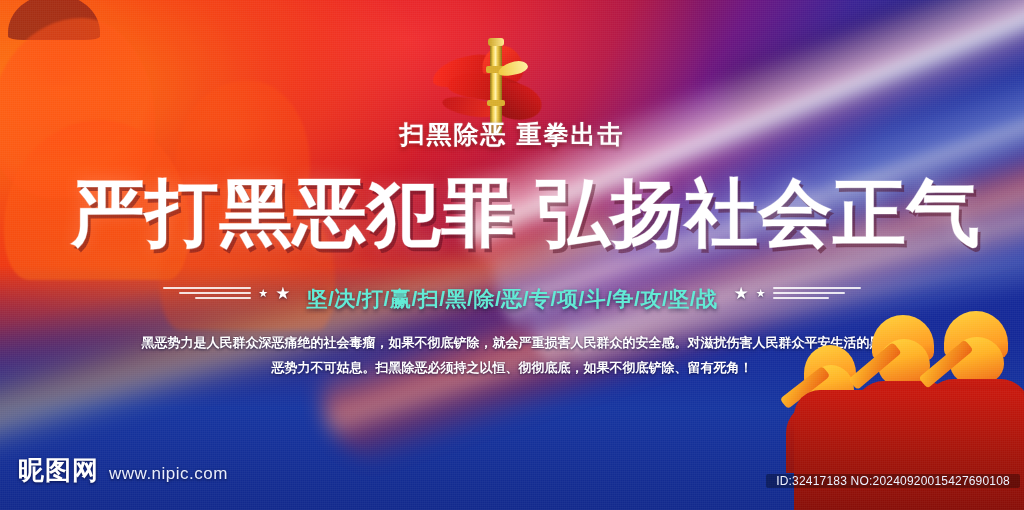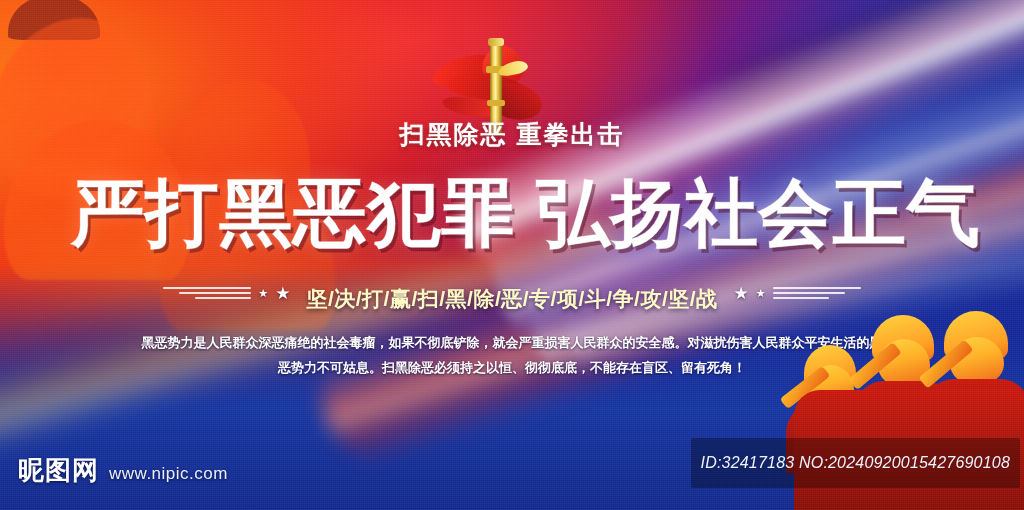--- a/index.html
+++ b/index.html
@@ -110,21 +110,21 @@
     white-space:nowrap;
     text-shadow:3px 4px 0 rgba(70,0,20,.45), 0 0 18px rgba(255,255,255,.22);
     margin-left:28px;
     -webkit-text-stroke:1px rgba(255,255,255,.35);
   }
   #sloganrow{
     position:absolute;left:0;right:0;top:278px;height:30px;
     display:flex;align-items:center;justify-content:center;gap:16px;
   }
   #slogan{
-    color:#fef9c3;font-size:21px;font-weight:700;letter-spacing:.5px;white-space:nowrap;
+    color:#5eead4;font-size:21px;font-weight:700;letter-spacing:.5px;white-space:nowrap;
     text-shadow:0 2px 4px rgba(0,0,40,.6);
     margin-top:12px;
   }
   .deco{display:flex;align-items:center;gap:7px;}
   .deco .lines{display:flex;flex-direction:column;gap:3px;align-items:flex-end;}
   .deco.right .lines{align-items:flex-start;}
   .deco .ln{height:2px;background:rgba(255,255,255,.85);border-radius:1px;}
   .ln.l1{width:88px;} .ln.l2{width:72px;} .ln.l3{width:56px;}
   .star{color:#fff;line-height:1;text-shadow:0 1px 3px rgba(0,0,40,.6);}
   .star.sm{font-size:11px;} .star.lg{font-size:17px;}
@@ -153,22 +153,22 @@
   #sol3{left:150px;top:18px;}
   #base{position:absolute;left:0;bottom:-42px;width:230px;height:120px;
     background:linear-gradient(180deg,#c8170c 0%,#a31309 55%,#870d07 100%);
     border-radius:26px 8px 0 0;}
 
   
   #footer-brand{position:absolute;left:18px;bottom:22px;display:flex;align-items:baseline;gap:10px;}
   #brand-cn{color:#fff;font-size:26px;font-weight:700;letter-spacing:1px;text-shadow:0 1px 3px rgba(0,0,40,.7);}
   #brand-url{color:#e9eefc;font-size:17px;letter-spacing:.5px;text-shadow:0 1px 3px rgba(0,0,40,.7);}
   #idtag{position:absolute;right:4px;bottom:22px;
-    background:rgba(0,0,0,.32);color:#eef2ff;font-size:16px;padding:16px 10px;border-radius:2px;
-    letter-spacing:.2px;white-space:nowrap;font-style:italic;}
+    background:rgba(0,0,0,.32);color:#eef2ff;font-size:12px;padding:0 10px;border-radius:2px;
+    letter-spacing:.2px;white-space:nowrap;}
   #noise{position:absolute;inset:0;opacity:.07;pointer-events:none;
     background-image:repeating-linear-gradient(0deg, rgba(255,255,255,.5) 0 1px, rgba(0,0,0,0) 1px 2px),
                      repeating-linear-gradient(90deg, rgba(255,255,255,.4) 0 1px, rgba(0,0,0,0) 1px 2px);}
 </style>
 </head>
 <body>
 
 <div id="poster">
 
   <div class="layer" id="bg-base"></div>
@@ -225,21 +225,21 @@
       <div class="lines">
         <div class="ln l1"></div>
         <div class="ln l2"></div>
         <div class="ln l3"></div>
       </div>
     </div>
   </div>
 
   <div id="body-text">
     <span class="bl" id="bl1">黑恶势力是人民群众深恶痛绝的社会毒瘤，如果不彻底铲除，就会严重损害人民群众的安全感。对滋扰伤害人民群众平安生活的黑</span>
-    <span class="bl" id="bl2">恶势力不可姑息。扫黑除恶必须持之以恒、彻彻底底，不能存在盲区、留有死角！</span>
+    <span class="bl" id="bl2">恶势力不可姑息。扫黑除恶必须持之以恒、彻彻底底，如果不彻底铲除、留有死角！</span>
   </div>
 
   <div id="salute">
     <div class="sol" id="sol1">
       <div class="cap" style="left:2px;  top:0px;  width:52px;height:42px;"></div>
       <div class="head" style="left:6px;  top:20px; width:46px;height:44px;"></div>
       <div class="arm" style="left:-24px;top:36px; width:54px;height:13px;transform:rotate(-38deg);"></div>
       <div class="torso" style="left:-16px;top:58px; width:92px;height:70px;"></div>
     </div>
     <div class="sol" id="sol2">

